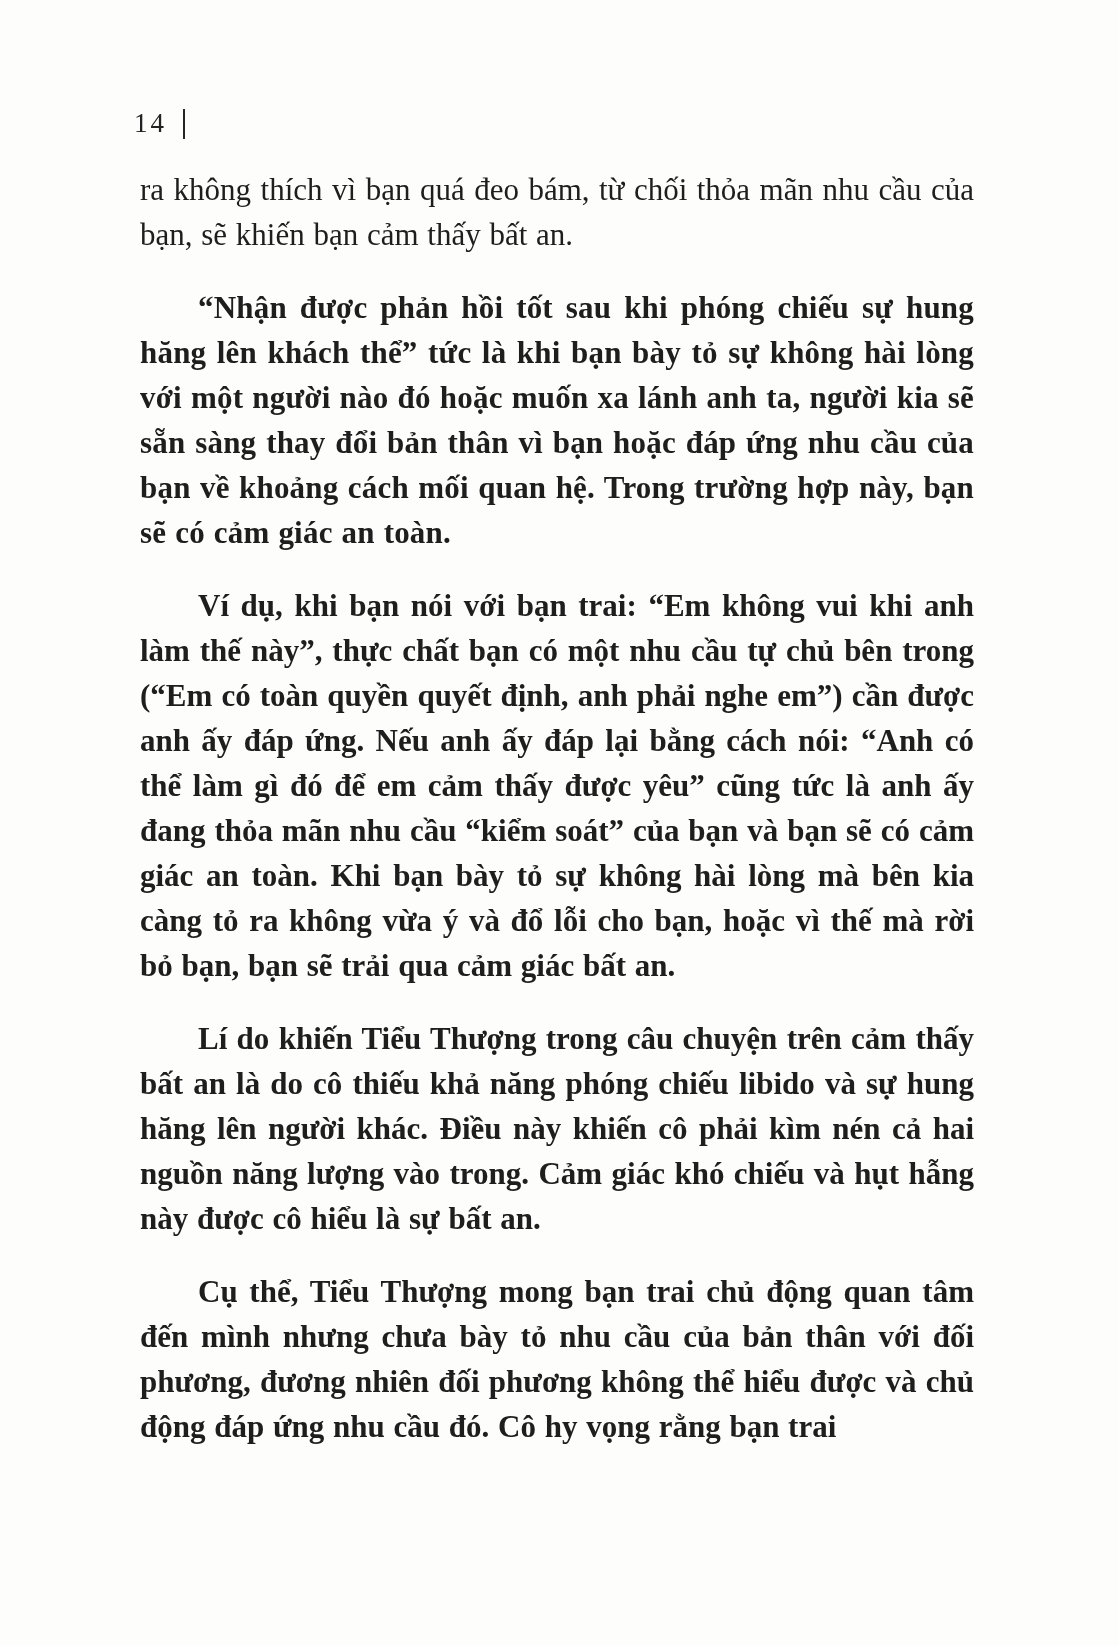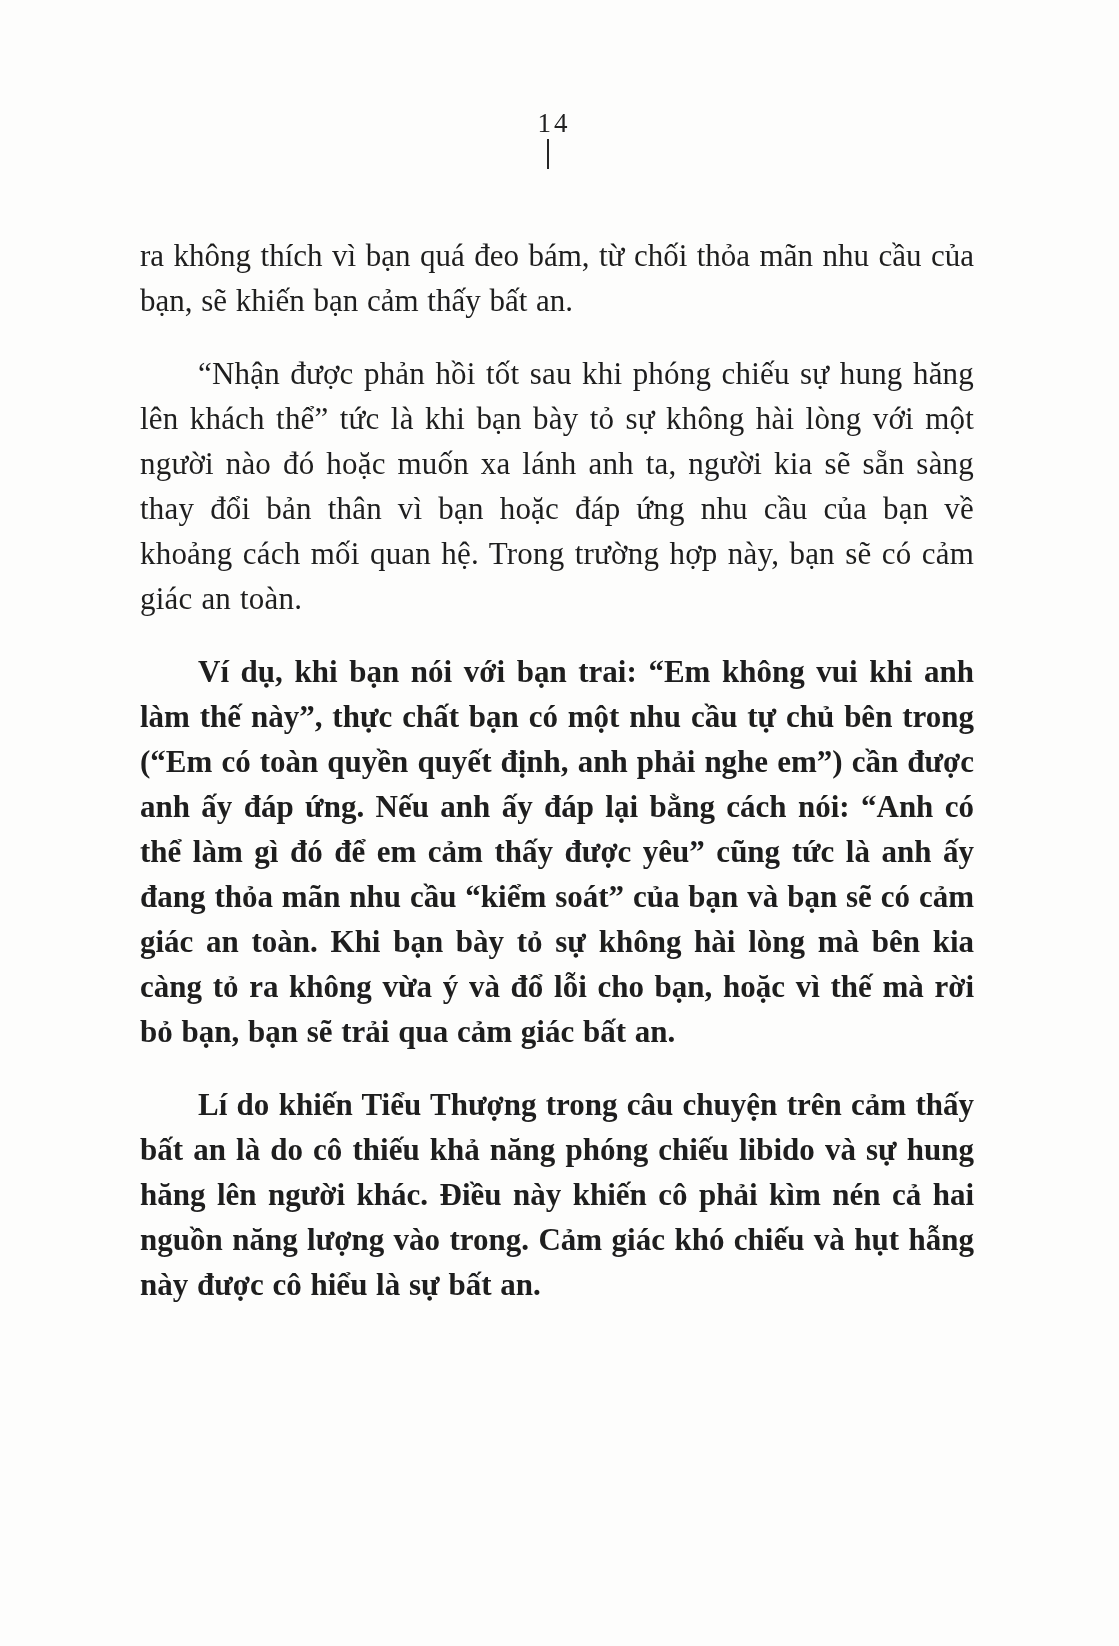--- a/index.html
+++ b/index.html
@@ -21,23 +21,22 @@
     box-sizing: border-box;
     padding: 108px 145px 0 140px;
   }
   .running-header {
     display: flex;
     align-items: center;
     font-size: 25px;
     letter-spacing: 1.6px;
     white-space: nowrap;
     margin-left: -6px;
-    margin-bottom: 64px;
+    margin-bottom: 28px;
     color: #222;
-    flex-direction: column;
   }
   .page-number {
     font-size: 27px;
     font-variant-numeric: oldstyle-nums;
     letter-spacing: 3px;
   }
   .header-bar {
     display: inline-block;
     width: 2px;
     height: 30px;
@@ -55,34 +54,35 @@
   .para {
     margin: 11px 0 28px 0;
     text-align: justify;
     word-spacing: 1px;
   }
   .para.indent {
     text-indent: 58px;
     font-weight: bold;
   }
   .para.bold {
-    font-weight: 400;
+    font-weight: 700;
     letter-spacing: 0.2px;
   }
 </style>
 </head>
 <body>
 
 <div class="page">
 
   <div class="running-header">
     <span class="page-number">14</span>
     <span class="header-bar"></span>
   </div>
 
   <div class="body-text">
     <p class="para">ra không thích vì bạn quá đeo bám, từ chối thỏa mãn nhu cầu của bạn, sẽ khiến bạn cảm thấy bất an.</p>
     <p class="para bold indent">“Nhận được phản hồi tốt sau khi phóng chiếu sự hung hăng lên khách thể” tức là khi bạn bày tỏ sự không hài lòng với một người nào đó hoặc muốn xa lánh anh ta, người kia sẽ sẵn sàng thay đổi bản thân vì bạn hoặc đáp ứng nhu cầu của bạn về khoảng cách mối quan hệ. Trong trường hợp này, bạn sẽ có cảm giác an toàn.</p>
     <p class="para indent">Ví dụ, khi bạn nói với bạn trai: “Em không vui khi anh làm thế này”, thực chất bạn có một nhu cầu tự chủ bên trong (“Em có toàn quyền quyết định, anh phải nghe em”) cần được anh ấy đáp ứng. Nếu anh ấy đáp lại bằng cách nói: “Anh có thể làm gì đó để em cảm thấy được yêu” cũng tức là anh ấy đang thỏa mãn nhu cầu “kiểm soát” của bạn và bạn sẽ có cảm giác an toàn. Khi bạn bày tỏ sự không hài lòng mà bên kia càng tỏ ra không vừa ý và đổ lỗi cho bạn, hoặc vì thế mà rời bỏ bạn, bạn sẽ trải qua cảm giác bất an.</p>
     <p class="para indent">Lí do khiến Tiểu Thượng trong câu chuyện trên cảm thấy bất an là do cô thiếu khả năng phóng chiếu libido và sự hung hăng lên người khác. Điều này khiến cô phải kìm nén cả hai nguồn năng lượng vào trong. Cảm giác khó chiếu và hụt hẫng này được cô hiểu là sự bất an.</p>
+    <p class="para indent">Cụ thể, Tiểu Thượng mong bạn trai chủ động quan tâm đến mình nhưng chưa bày tỏ nhu cầu của bản thân với đối phương, đương nhiên đối phương không thể hiểu được và chủ động đáp ứng nhu cầu đó. Cô hy vọng rằng bạn trai</p>
   </div>
 
 </div>
 
 </body></html>

